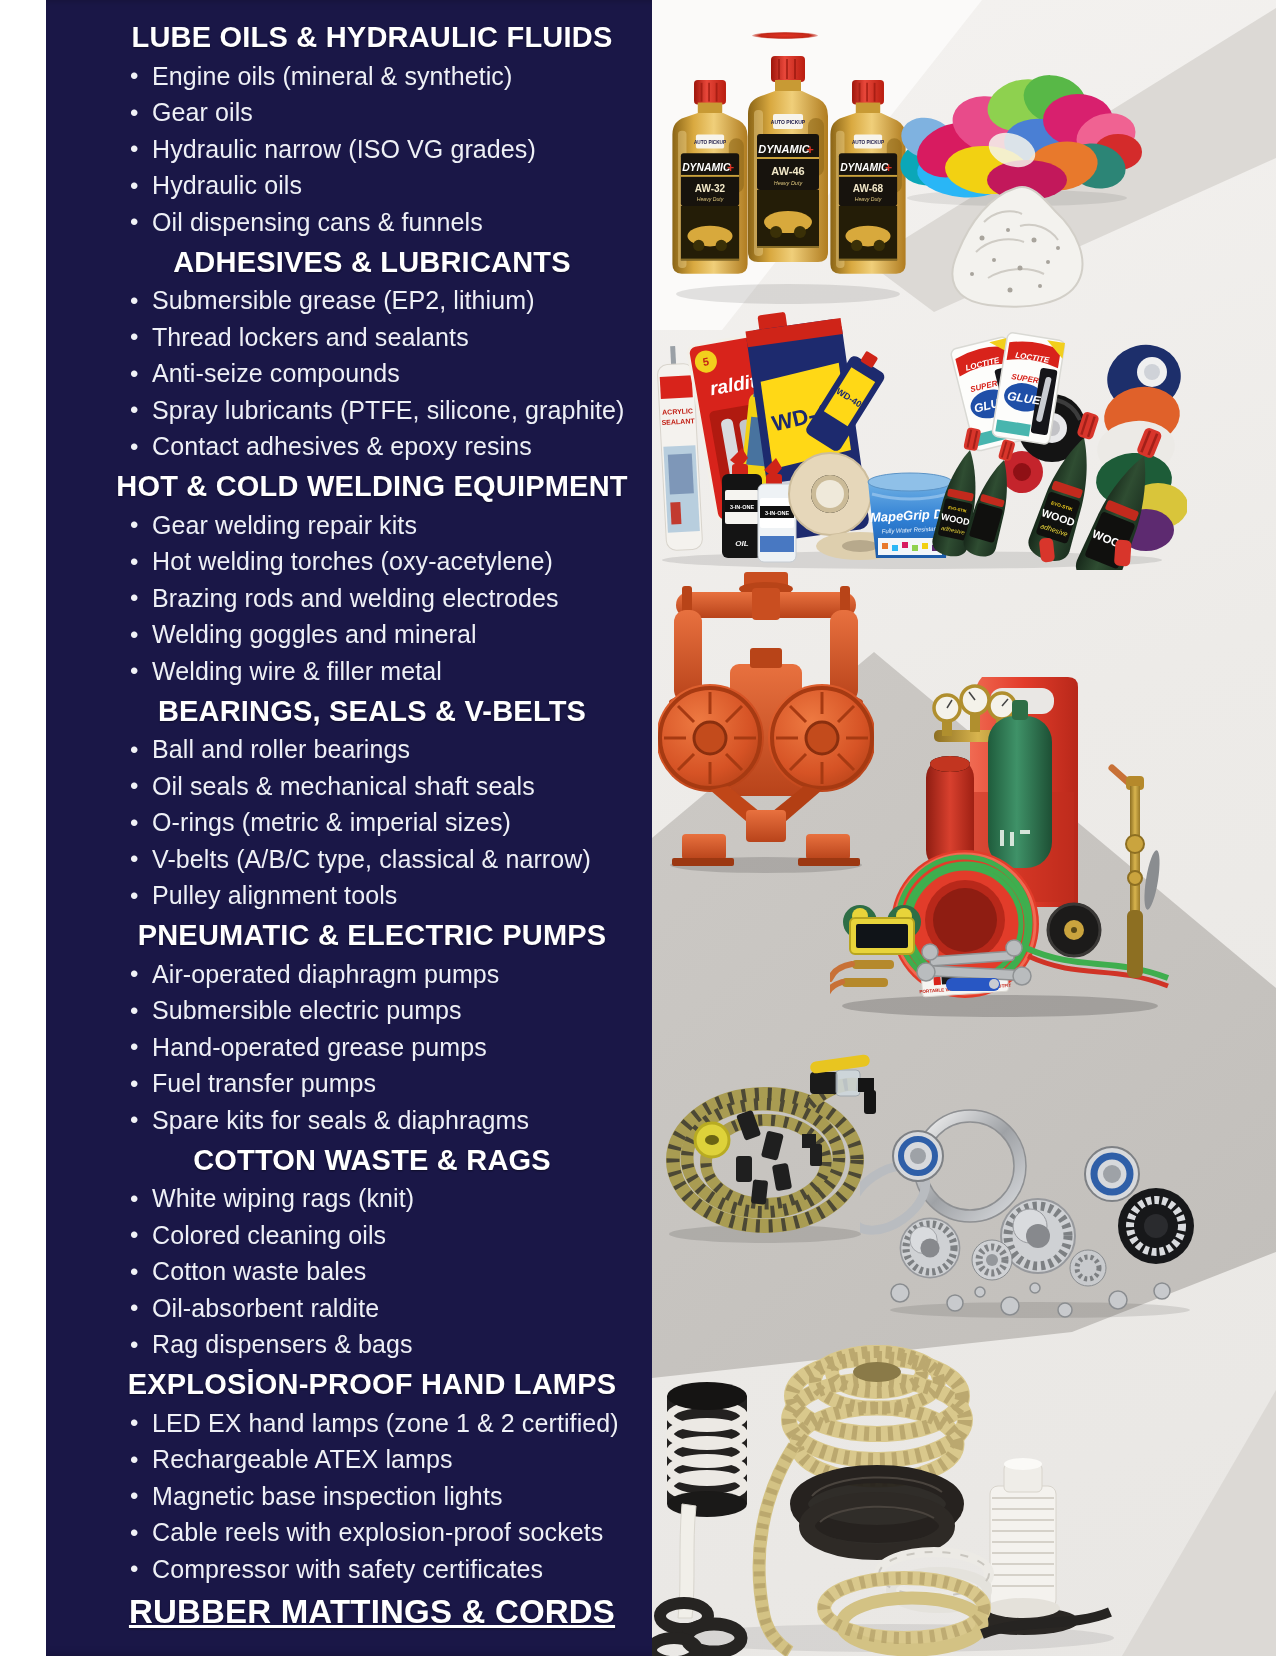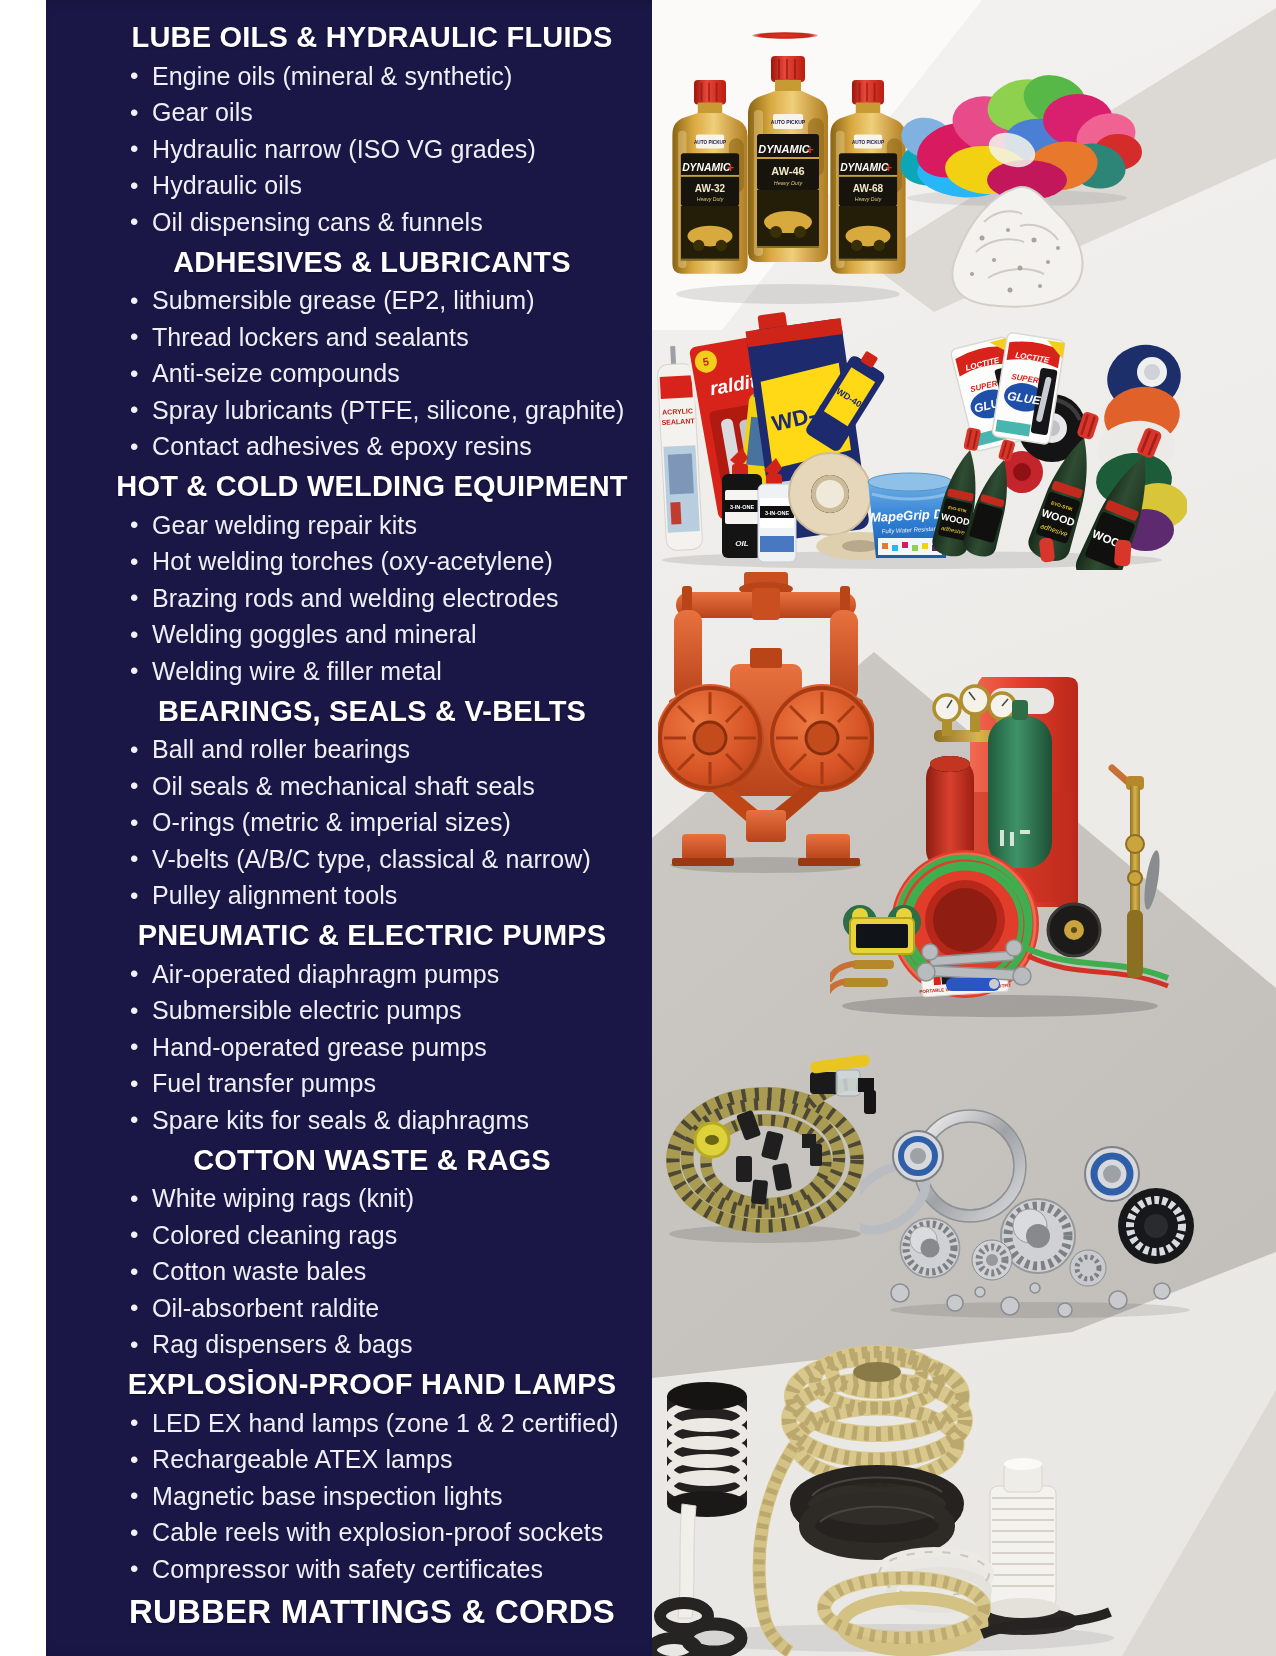--- a/index.html
+++ b/index.html
@@ -2,21 +2,21 @@
 <html><head>
 <meta charset="utf-8">
 <style>
   html,body{margin:0;padding:0;}
   body{width:1276px;height:1656px;overflow:hidden;font-family:"Liberation Sans",sans-serif;background:#ffffff;}
   .page{position:relative;width:1276px;height:1656px;}
 
   
   .left-panel{position:absolute;left:0;top:0;width:652px;height:1656px;background:#1a1747;box-sizing:border-box;padding-top:16px;box-shadow:inset -6px 0 10px rgba(0,0,0,.25);margin-left:46px;}
   .sec h2{margin:0;height:42px;line-height:42px;text-align:center;color:#ffffff;font-size:29px;font-weight:700;letter-spacing:.2px;white-space:nowrap;text-shadow:0 1px 2px rgba(0,0,0,.45);}
-  .sec h2.xl{font-size:33px;height:48px;line-height:48px;}
+  .sec h2.xl{font-size:33px;height:48px;line-height:48px;text-decoration:underline;}
   .sec ul{margin:0;padding:0;list-style:none;}
   .sec li{display:flex;align-items:center;height:36.5px;color:#eef0f6;font-size:25px;white-space:nowrap;}
   .sec li .b{width:22px;margin-left:84px;font-size:24px;line-height:1;color:#f1f2f7;}
   .sec li .t{letter-spacing:.1px;}
 
   
   .photo-panel{position:absolute;left:652px;top:0;width:624px;height:1656px;overflow:hidden;background:linear-gradient(160deg,#f4f2f0 0%,#edebe8 45%,#e9e7e4 100%);}
   .facet{position:absolute;inset:0;}
   .facet-a{background:#fbfaf9;clip-path:polygon(0px 0px,330px 0px,70px 330px,0px 330px);}
   .facet-b{background:#dcd9d5;clip-path:polygon(215px 262px,624px 8px,624px 158px,282px 312px);}
@@ -165,21 +165,21 @@
 
     <section class="sec">
       <h2>COTTON WASTE &amp; RAGS</h2>
       <ul>
         <li>
             <span class="b">•</span>
             <span class="t">White wiping rags (knit)</span>
           </li>
         <li>
             <span class="b">•</span>
-            <span class="t">Colored cleaning rags</span>
+            <span class="t">Colored cleaning oils</span>
           </li>
         <li>
             <span class="b">•</span>
             <span class="t">Cotton waste bales</span>
           </li>
         <li>
             <span class="b">•</span>
             <span class="t">Oil-absorbent raldite</span>
           </li>
         <li>

